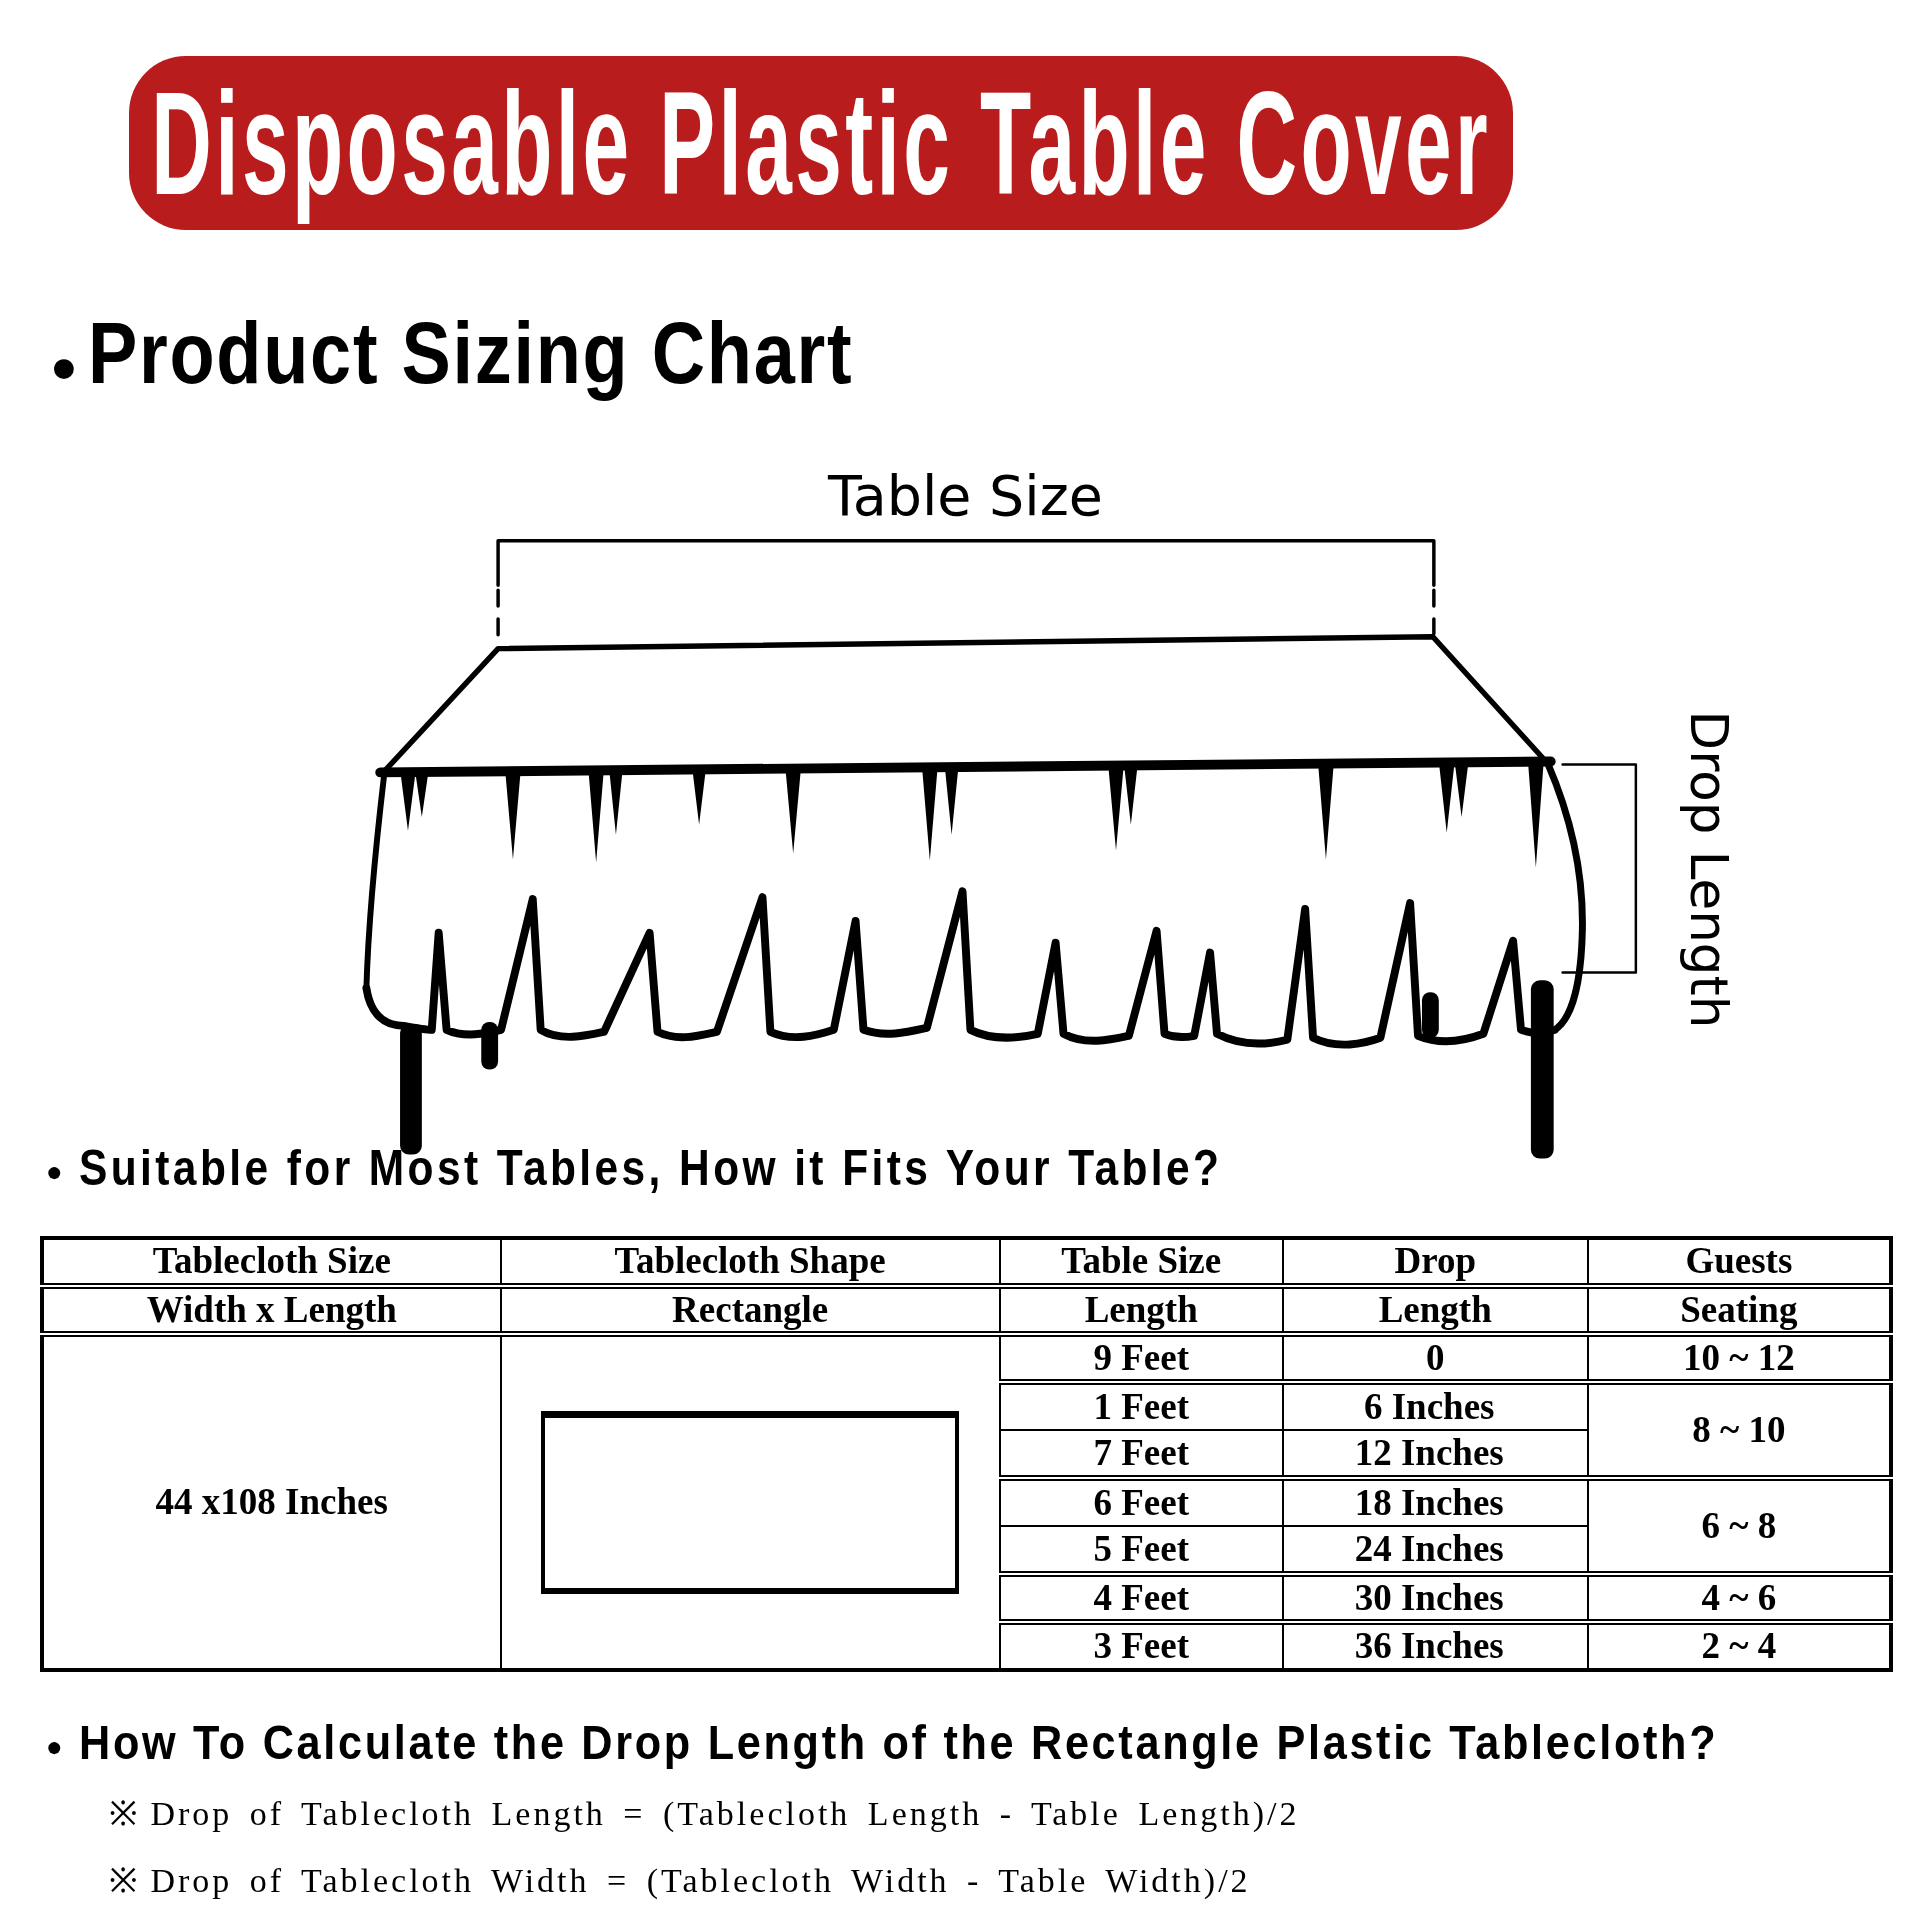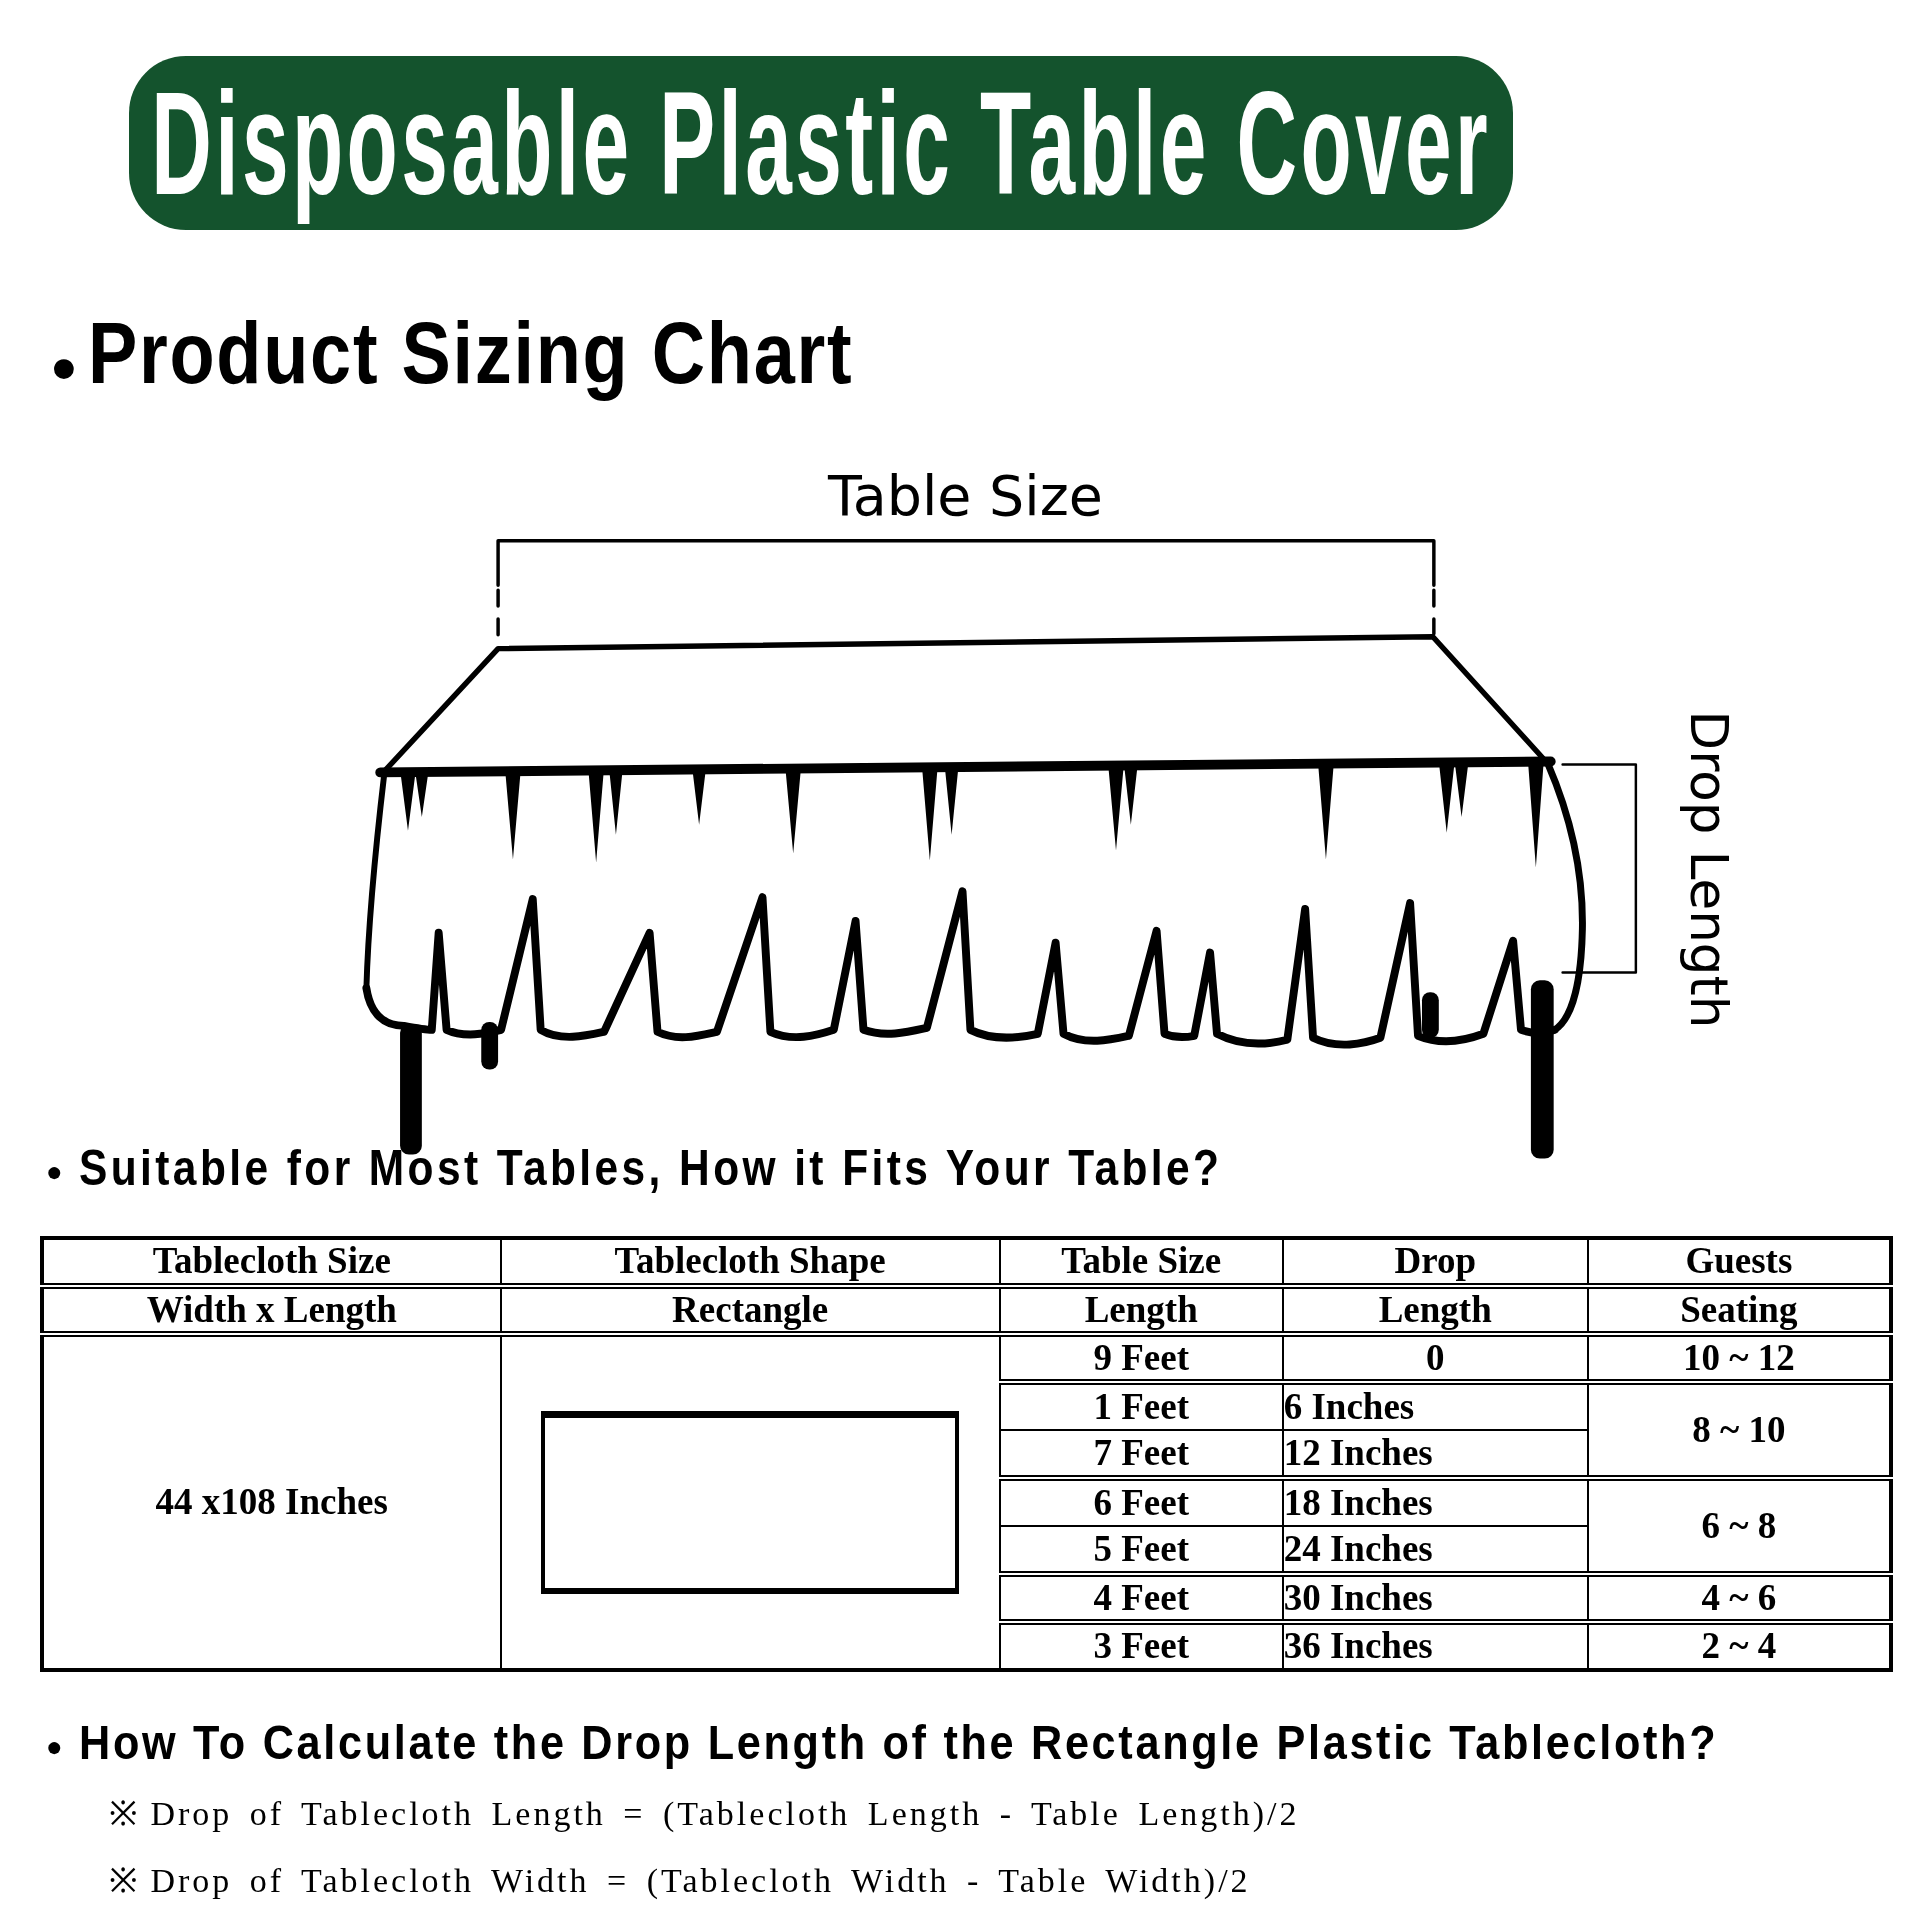--- a/index.html
+++ b/index.html
@@ -5,21 +5,21 @@
   * { margin:0; padding:0; box-sizing:border-box; }
   html,body { background:#ffffff; }
   .page {
     position:relative; width:1927px; height:1927px; background:#ffffff;
     color:#000; font-family:"Liberation Sans", sans-serif; overflow:hidden;
   }
 
   
   .banner {
     position:absolute; left:129px; top:56px; width:1384px; height:174px;
-    background:#14532d; border-radius:57px;
+    background:#b91c1c; border-radius:57px;
     display:flex; align-items:center; justify-content:center;
   }
   .banner-text {
     color:#ffffff; font-weight:bold; font-size:147px; letter-spacing:6px;
     white-space:nowrap; transform:scaleX(0.57);
   }
 
   
   .bullet-heading { position:absolute; display:flex; align-items:center; white-space:nowrap; }
   .bullet-heading .bullet { flex:0 0 auto; }
@@ -45,21 +45,21 @@
   .size-table {
     width:100%; border-collapse:collapse; table-layout:fixed;
     font-family:"Liberation Serif", serif; font-size:37px;
     border:4px solid #000;
   }
   .size-table th, .size-table td {
     border:2px solid #000; font-weight:bold; text-align:center;
     height:48px; padding:0; line-height:1.05; overflow:hidden;
   }
   .size-table .hb { border-bottom:6px double #000; }
-  .size-table .num-right { text-align:left; padding-right:12px;border-radius:7px; }
+  .size-table .num-right { text-align:center; padding-right:12px;border-radius:7px; }
   .shape-rect {
     width:84%; height:183px; margin:0 auto;
     border:4px solid #000; border-top-width:7px; border-bottom-width:6px;
   }
 
   
   .formulas {
     position:absolute; left:109px; top:1780px;
     font-family:"Liberation Serif", serif; font-size:34px;
     letter-spacing:3px; word-spacing:6px; line-height:67px; white-space:nowrap;

